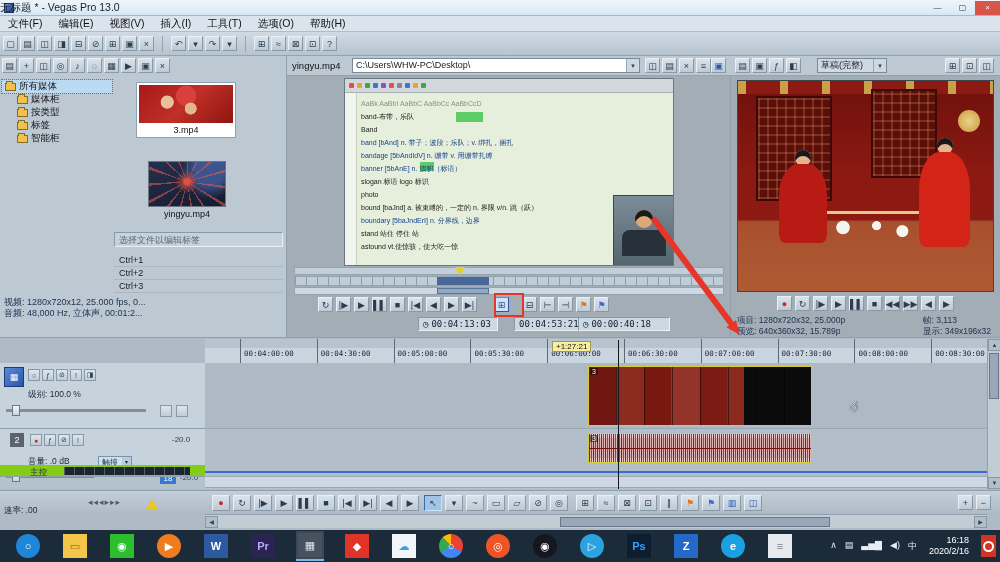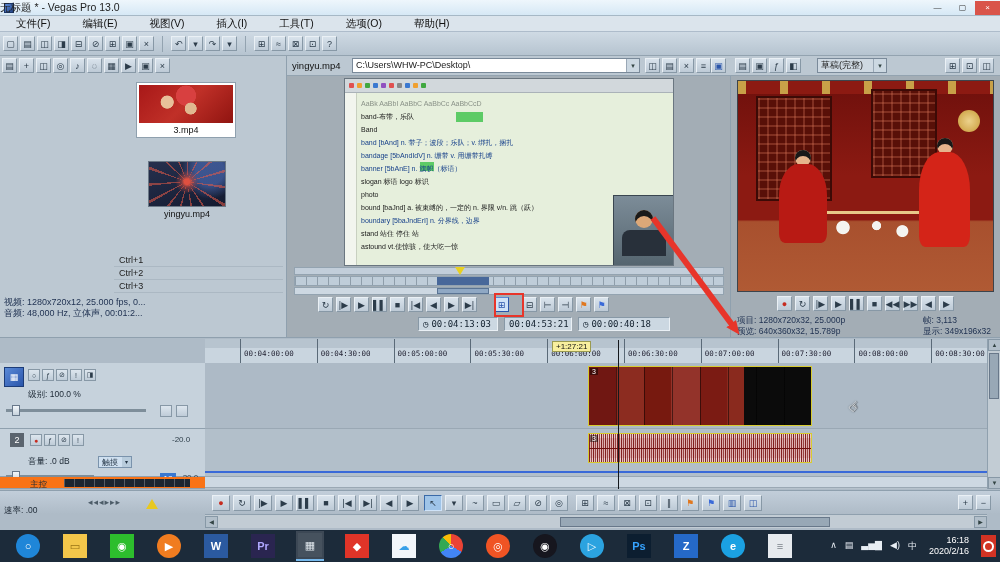--- a/index.html
+++ b/index.html
@@ -14,21 +14,21 @@
 .sunken{border:1px solid;border-color:#8798a6 #eaf0f5 #eaf0f5 #8798a6}
 
 #titlebar{left:0;top:0;width:1000px;height:16px;background:linear-gradient(#eef6fc,#d6e8f5);border-bottom:1px solid #a6b8c6;display:flex;align-items:center}
 #titlebar .appico{width:10px;height:10px;margin-left:4px;background:linear-gradient(135deg,#5a8ad8,#24478c);border:1px solid #1a3568}
 #titlebar .ttl{position:absolute;left:0;right:0;text-align:left;font-size:10.5px;color:#222}
 #wincontrols{margin-left:auto;display:flex;height:14px}
 .wc{width:25px;height:14px;display:flex;align-items:center;justify-content:center;font-size:8px;color:#333}
 .wc:last-child{background:#d9544a;color:#fff}
 
 #menubar{left:0;top:16px;width:1000px;height:16px;background:#dbe4ec;border-bottom:1px solid #aebccb;display:flex;align-items:center}
-.menu-item{padding:0 16px;font-size:10.5px;color:#111}
+.menu-item{padding:0 8px;font-size:10.5px;color:#111}
 
 #toolbar{left:0;top:32px;width:1000px;height:24px;background:linear-gradient(#cfdae4,#b6c4d0);border-bottom:1px solid #93a3b0;display:flex;align-items:center;padding-left:3px;gap:2px}
 .tb-group{display:flex;gap:2px;align-items:center}
 .tb-sep{width:1px;height:16px;background:#93a3b0;margin:0 6px}
 
 #leftpanel{left:0;top:56px;width:287px;height:281px;background:#bcc8d2;border-right:1px solid #8fa0ae}
 #media-toolbar{position:absolute;left:2px;top:2px;display:flex;gap:2px}
 #media-tree{position:absolute;left:2px;top:24px;width:110px;height:150px}
 .tree-row{display:flex;align-items:center;height:13px;padding-left:3px;font-size:9.5px;color:#111}
 .tree-row.sel{background:#bcd9f2;outline:1px dotted #4a7ab0}
@@ -75,21 +75,21 @@
 #trim-ruler{top:220px;height:10px;background:#bfcdd9;border:1px solid #93a3b0;background-image:repeating-linear-gradient(90deg,rgba(70,86,100,.4) 0 1px,transparent 1px 11px)}
 #trim-sel{position:absolute;left:142px;top:0;width:52px;height:8px;background:#48689a}
 #trim-scroll{top:231px;height:8px;background:#cdd8e2;border:1px solid #93a3b0}
 #trim-thumb{position:absolute;left:142px;top:0;width:52px;height:6px;background:#8fa8c4;border:1px solid #5a7494}
 #trim-marker{position:absolute;left:160px;top:-1px;width:0;height:0;border-left:5px solid transparent;border-right:5px solid transparent;border-top:8px solid #e8d020}
 #trim-transport{position:absolute;left:31px;top:241px;display:flex;gap:3px;align-items:center}
 #trim-transport .ib:nth-child(10){margin-left:14px}
 #trim-transport .ib:nth-child(11){margin-left:10px}
 #redbox{position:absolute;left:207px;top:237px;width:30px;height:24px;border:2px solid #e8352a;z-index:30}
 .time-box{position:absolute;top:261px;height:14px;background:#ccd8e2;border:1px solid;border-color:#8798a6 #eaf0f5 #eaf0f5 #8798a6;display:flex;align-items:center;gap:3px;padding:0 4px;font-size:9px;color:#12202e}
-#tbox1{left:131px;width:80px}#tbox2{left:217px;width:68px}#tbox3{left:291px;width:92px}
+#tbox1{left:131px;width:80px}#tbox2{left:227px;width:68px}#tbox3{left:291px;width:92px}
 #arrow{position:absolute;left:340px;top:148px;width:140px;height:150px;z-index:40;pointer-events:none}
 
 #preview{left:731px;top:56px;width:269px;height:281px;background:#a3adb5}
 #prev-toolbar{position:absolute;left:0;top:0;width:269px;height:20px;background:#bcc8d2;border-bottom:1px solid #93a3b0}
 #prev-icons1{position:absolute;left:4px;top:2px;display:flex;gap:2px}
 #prev-quality{left:86px;top:2px;width:70px;height:15px;background:#cfd9e2}
 #prev-icons2{position:absolute;left:214px;top:2px;display:flex;gap:2px}
 #prev-video{position:absolute;left:6px;top:24px;width:257px;height:212px;background:#7c120e;border:1px solid #3c444c;overflow:hidden}
 .scn{position:absolute}
 #scn-bg{left:0;top:0;right:0;bottom:0;background:linear-gradient(#6e100c,#8c1a12 45%,#8c1a12 66%,#a8502e 67%,#b05a34 100%)}
@@ -112,21 +112,21 @@
 #pstat3{left:6px;top:270px}#pstat4{left:192px;top:270px}
 
 #tl{left:0;top:337px;width:1000px;height:193px;background:#aebbc7;border-top:1px solid #8fa0ae}
 #tl-time{position:absolute;left:0;top:1px;width:205px;height:24px;background:#b2bfca;border:1px solid #8fa0ae;font-size:15px;color:#1c242c;display:flex;align-items:center;justify-content:center}
 #tl-ruler{position:absolute;left:205px;top:1px;width:782px;height:40px;background:linear-gradient(#b7c4cf 0 9px,#c9d5df 9px);border-bottom:1px solid #8fa0ae;display:flex;overflow:hidden;padding-left:35px}
 #tl-ruler::after{content:"";position:absolute;left:0;right:0;bottom:0;height:5px;background:repeating-linear-gradient(90deg,rgba(60,76,90,.4) 0 1px,transparent 1px 15px)}
 .tick{flex:0 0 76.8px;border-left:1px solid #5a6a78;padding:10px 0 0 3px;font-size:7.5px;color:#223}
 #tl-badge{position:absolute;left:552px;top:3px;background:#f8ef9e;border:1px solid #9a9a50;font-size:8px;color:#111;padding:0 3px;height:11px;line-height:10px}
 #tl-headers{position:absolute;left:0;top:25px;width:205px;height:126px;background:#b4c2cc}
 .thdr{position:absolute;left:0;width:205px;background:#c6d2dc;border-bottom:1px solid #8fa0ae}
-#thdr1{top:0;height:66px}#thdr2{top:66px;height:48px}#thdrM{top:114px;height:12px;background:#f97316}
+#thdr1{top:0;height:66px}#thdr2{top:66px;height:48px}#thdrM{top:102px;height:12px;background:#84cc16}
 #t1icon{position:absolute;left:4px;top:4px;width:20px;height:20px;background:linear-gradient(135deg,#5a8ad8,#2a55aa);border:1px solid #1c3c78;color:#fff;font-size:9px;display:flex;align-items:center;justify-content:center}
 .mbrow{position:absolute;display:flex;gap:2px}
 .mb{width:12px;height:12px;font-size:7px;display:inline-flex;align-items:center;justify-content:center;background:linear-gradient(#dde6ee,#bfccd8);border:1px solid #8798a6;color:#2c3c4a}
 .tlabel{position:absolute;font-size:8.5px;color:#202c38}
 .sl{position:absolute;height:3px;background:#7e8e9a}
 .sl .knob{position:absolute;left:6px;top:-4px;width:8px;height:11px;background:linear-gradient(#f4f8fb,#c6d2dc);border:1px solid #68788a}
 .valtxt{position:absolute;font-size:8px;color:#30404c}
 #panbadge{position:absolute;left:160px;top:44px;width:16px;height:11px;background:#3a78d0;color:#fff;font-size:8px;text-align:center;line-height:11px}
 #t2num{position:absolute;left:10px;top:4px;width:14px;height:14px;background:#5a646e;color:#fff;font-size:9px;text-align:center;line-height:14px}
 #autodrop{position:absolute;left:98px;top:27px;width:34px;height:12px;background:#cfe0f0;border:1px solid #7a93ac;font-size:8px;color:#234;line-height:11px;padding-left:3px}
@@ -234,28 +234,52 @@
         <span class="ib">+</span>
         <span class="ib">◫</span>
         <span class="ib">◎</span>
         <span class="ib">♪</span>
         <span class="ib">◌</span>
         <span class="ib">▦</span>
         <span class="ib">▶</span>
         <span class="ib">▣</span>
         <span class="ib">×</span>
       </div>
+    <div id="media-tree">
+
+    <div class="tree-row sel">
+        <span class="folder-icon"></span>
+        <span>所有媒体</span>
+      </div>
+        <div class="tree-row child">
+        <span class="folder-icon"></span>
+        <span>媒体柜</span>
+      </div>
+        <div class="tree-row child">
+        <span class="folder-icon"></span>
+        <span>按类型</span>
+      </div>
+        <div class="tree-row child">
+        <span class="folder-icon"></span>
+        <span>标签</span>
+      </div>
+        <div class="tree-row child">
+        <span class="folder-icon"></span>
+        <span>智能柜</span>
+      </div>
+      </div>
     <div id="thumb-card-1">
       <div class="timg"></div>
       <div class="tlab">3.mp4</div>
     </div>
     <div id="thumb-2">
       <div class="timg"></div>
       <div class="tlab">yingyu.mp4</div>
     </div>
+    <div id="tag-hint" class="sunken">选择文件以编辑标签</div>
     <div id="shortcut-list">
 
     <div class="sc-row">Ctrl+1</div>
         <div class="sc-row">Ctrl+2</div>
         <div class="sc-row">Ctrl+3</div>
       </div>
     <div id="media-info-video">视频: 1280x720x12, 25.000 fps, 0...</div>
     <div id="media-info-audio">音频: 48,000 Hz, 立体声, 00:01:2...</div>
   </div>
 

